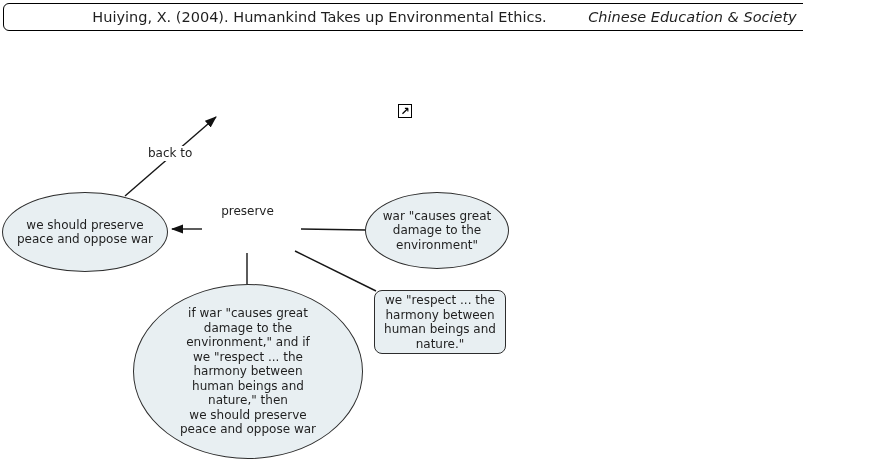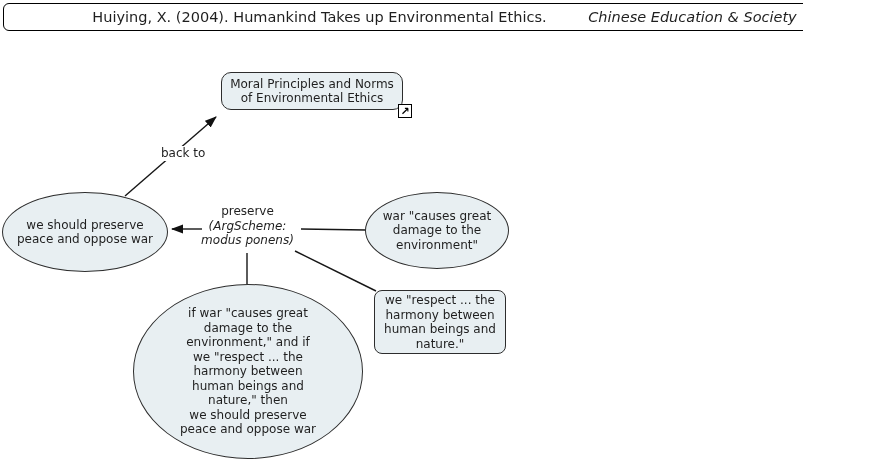--- a/index.html
+++ b/index.html
@@ -30,21 +30,21 @@
   .premise-war { left:365px; top:192px; width:144px; height:77px; }
   .premise-respect { left:374px; top:290px; width:132px; height:64px; border-radius:8px; }
   .premise-conditional { left:133px; top:284px; width:230px; height:175px; }
   .icon-box {
     position:absolute; left:398px; top:104px; width:14px; height:14px;
     background:#fff; border:1.4px solid #000; box-sizing:border-box;
     display:flex; align-items:center; justify-content:center;
     font-size:11px; font-weight:bold; line-height:1; color:#000;
   }
   .edge-label { position:absolute; font-size:12px; line-height:14.5px; }
-  .back-to { left:157px; top:146px; background:#fff; padding:0 4px;text-align:right; }
+  .back-to { left:144px; top:146px; background:#fff; padding:0 4px;text-align:right; }
   .therefore { left:190px; top:204px; width:115px; text-align:center; }
   .therefore .t1 { display:block; }
   .therefore .t2 { display:block; font-style:italic; white-space:pre; }
 </style>
 </head>
 <body>
 
 <div class="canvas">
 
   <div class="citation">
@@ -57,30 +57,26 @@
         <path d="M0,0 L12,4.5 L0,9 Z" fill="#111"></path>
       </marker>
     </defs>
     <line x1="125" y1="196" x2="216" y2="117" marker-end="url(#arrowhead)"></line>
     <line x1="202" y1="229" x2="172" y2="229" marker-end="url(#arrowhead)"></line>
     <line x1="301" y1="229" x2="366" y2="230"></line>
     <line x1="295" y1="251" x2="376" y2="291"></line>
     <line x1="247" y1="253" x2="247" y2="284"></line>
   </svg>
 
-  <div class="node rrect map-node">Moral Principles and Norms
-of Environmental Ethics</div>
   <div class="icon-box">↗</div>
 
   <div class="edge-label back-to">back to</div>
 
   <div class="edge-label therefore">
     <span class="t1">preserve</span>
-    <span class="t2">(ArgScheme:
-modus ponens)</span>
   </div>
 
   <div class="node ellipse conclusion">we should preserve
 peace and oppose war</div>
 
   <div class="node ellipse premise-war">war "causes great
 damage to the
 environment"</div>
 
   <div class="node premise-respect">we "respect ... the

